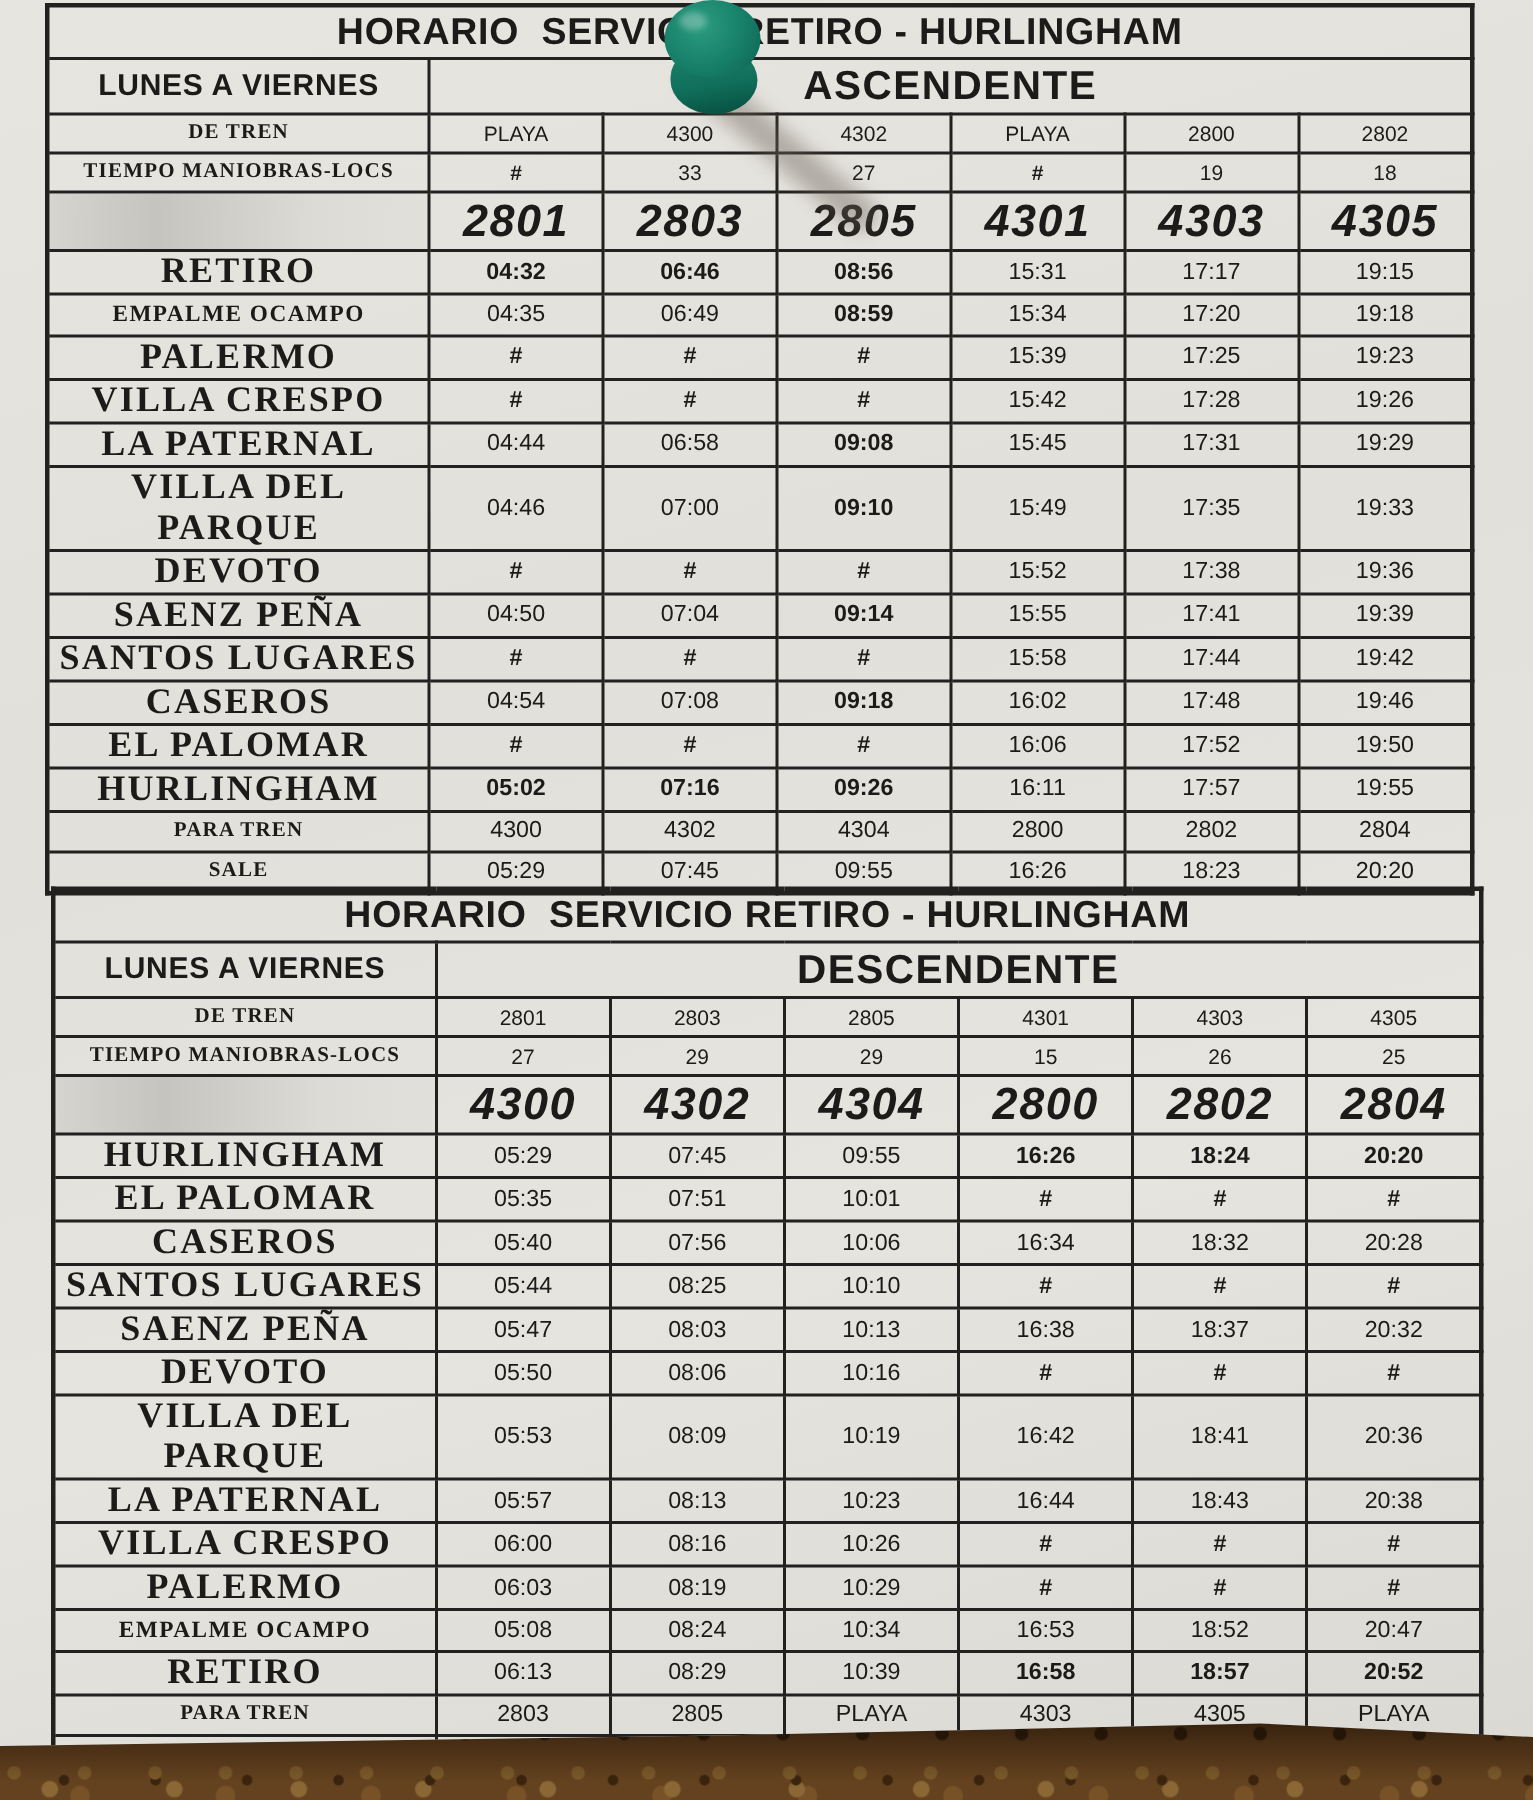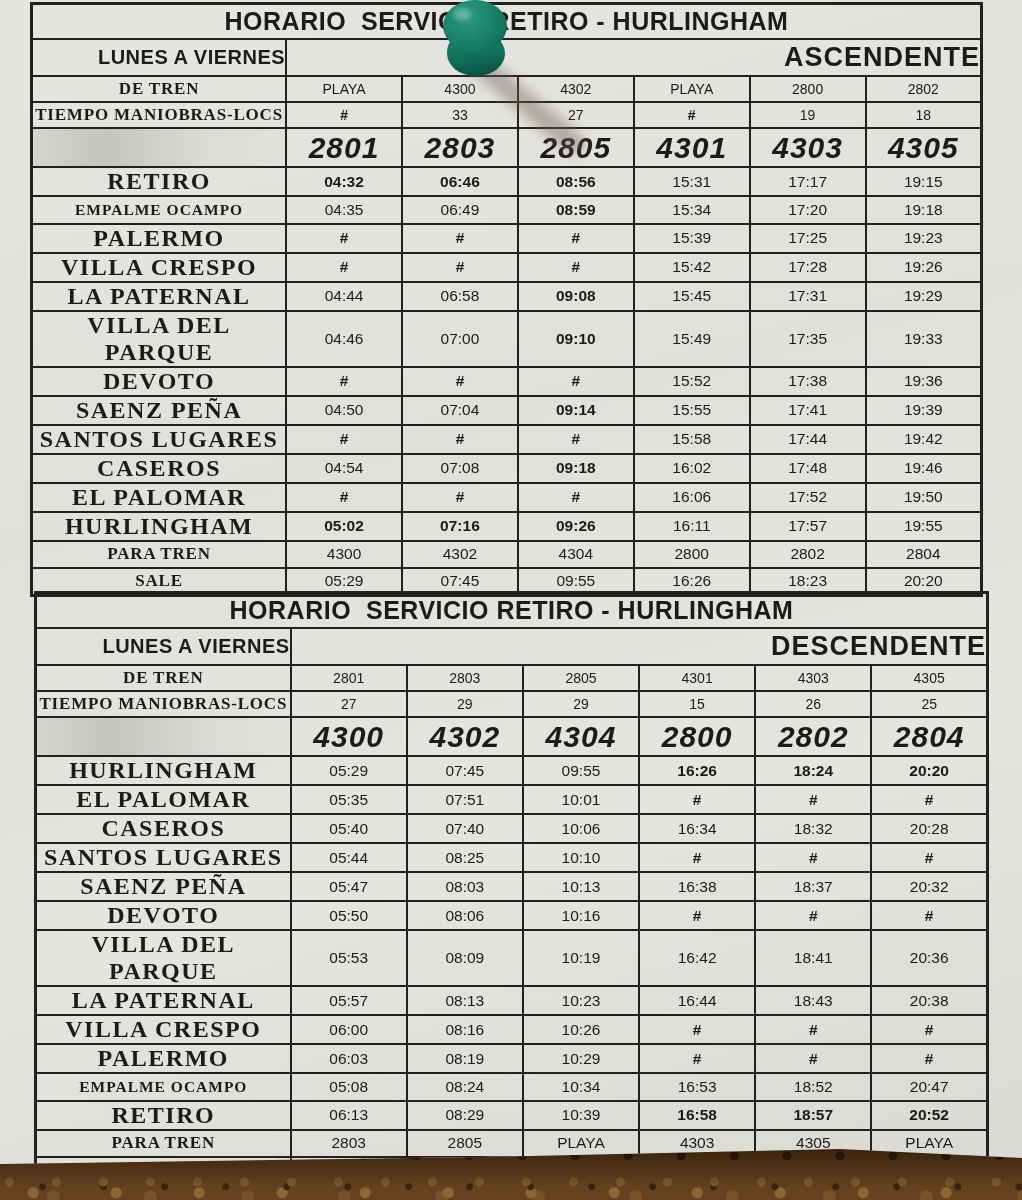--- a/index.html
+++ b/index.html
@@ -23,29 +23,29 @@
   .paper{
     position:absolute;left:0;top:0;width:1022px;height:1170px;z-index:2;
     background:linear-gradient(165deg,#e7e5e0 0%,#e2e0da 38%,#e6e4de 68%,#dbd9d3 100%);
     clip-path:polygon(0px 0px,1022px 0px,1022px 1158px,840px 1149px,480px 1157px,0px 1164px);
   }
   table{border-collapse:collapse;table-layout:fixed;position:absolute;border:3px solid #23211f;background:transparent;}
   #t0{left:30px;top:2px;width:953px;}
   #t1{left:34px;top:591px;width:955px;}
   td{border:2.4px solid #23211f;text-align:center;vertical-align:middle;padding:0;overflow:hidden;color:#1d1b19;}
   .r-title td{height:33px;}
-  .r-days td{height:35px;text-align:right;}
+  .r-days td{height:35px;}
   .r-hdr td{height:24px;}
   .r-big td{height:37px;}
   .r-st td{height:25.5px;}
   .r-foot td{height:25px;}
   .title{font-weight:bold;font-size:25px;letter-spacing:.5px;white-space:pre;}
   .days{font-weight:bold;font-size:20px;letter-spacing:.5px;}
   .dir{font-weight:bold;font-size:27px;letter-spacing:1px;margin-top:40px;}
-  .slabel{font-family:"Liberation Serif",serif;font-weight:600;font-size:17px;letter-spacing:.8px;margin-top:19px;}
+  .slabel{font-family:"Liberation Serif",serif;font-weight:600;font-size:14px;letter-spacing:.8px;margin-top:19px;}
   .hv{font-size:14px;}
   .tnum{font-weight:bold;font-style:italic;font-size:30px;letter-spacing:1px;}
   .shade{background:linear-gradient(90deg,#d6d4cf 0%,#c6c4bf 28%,#dddbd5 70%,#e2e0da 100%);}
   .station{font-family:"Liberation Serif",serif;font-weight:bold;font-size:24px;letter-spacing:1.5px;}
   .station.small{font-size:15.5px;letter-spacing:1px;}
   .time,.fv{font-size:15.5px;}
   .bold{font-weight:bold;}
   .italic{text-align:center;}
   .pin-shadow{
     position:absolute;left:468px;top:40px;width:158px;height:22px;
@@ -304,21 +304,21 @@
           <td class="time">05:35</td>
           <td class="time">07:51</td>
           <td class="time">10:01</td>
           <td class="time bold bold">#</td>
           <td class="time bold bold">#</td>
           <td class="time bold bold">#</td>
         </tr>
         <tr class="r-st">
           <td class="station">CASEROS</td>
           <td class="time">05:40</td>
-          <td class="time">07:40</td>
+          <td class="time">07:56</td>
           <td class="time">10:06</td>
           <td class="time">16:34</td>
           <td class="time">18:32</td>
           <td class="time">20:28</td>
         </tr>
         <tr class="r-st">
           <td class="station">SANTOS LUGARES</td>
           <td class="time">05:44</td>
           <td class="time">08:25</td>
           <td class="time">10:10</td>

